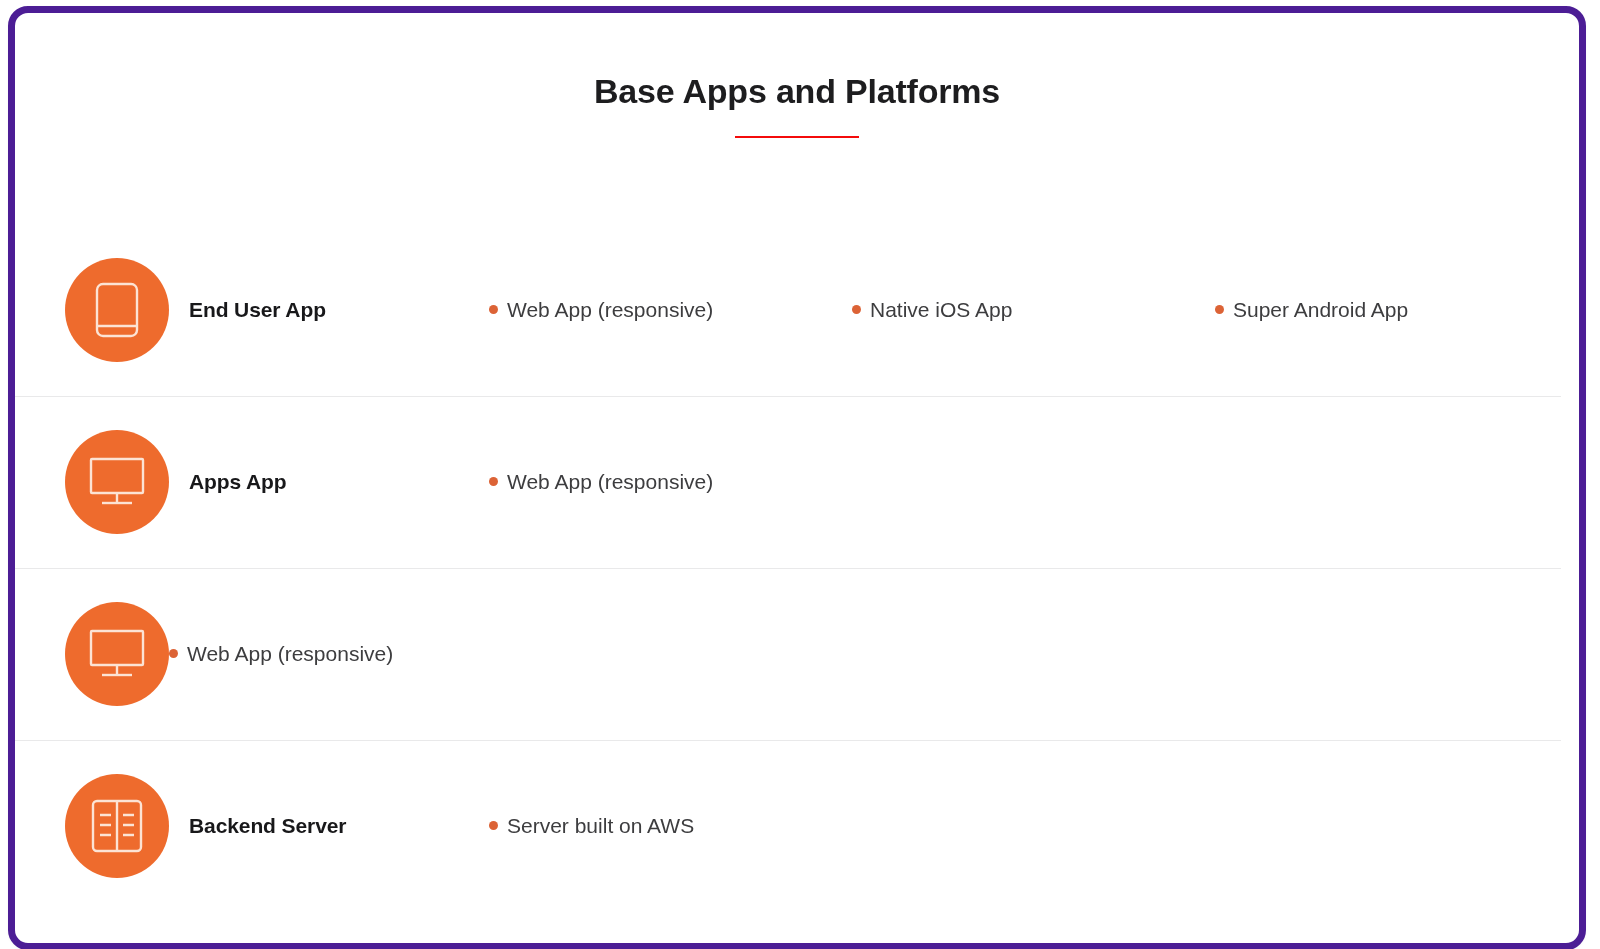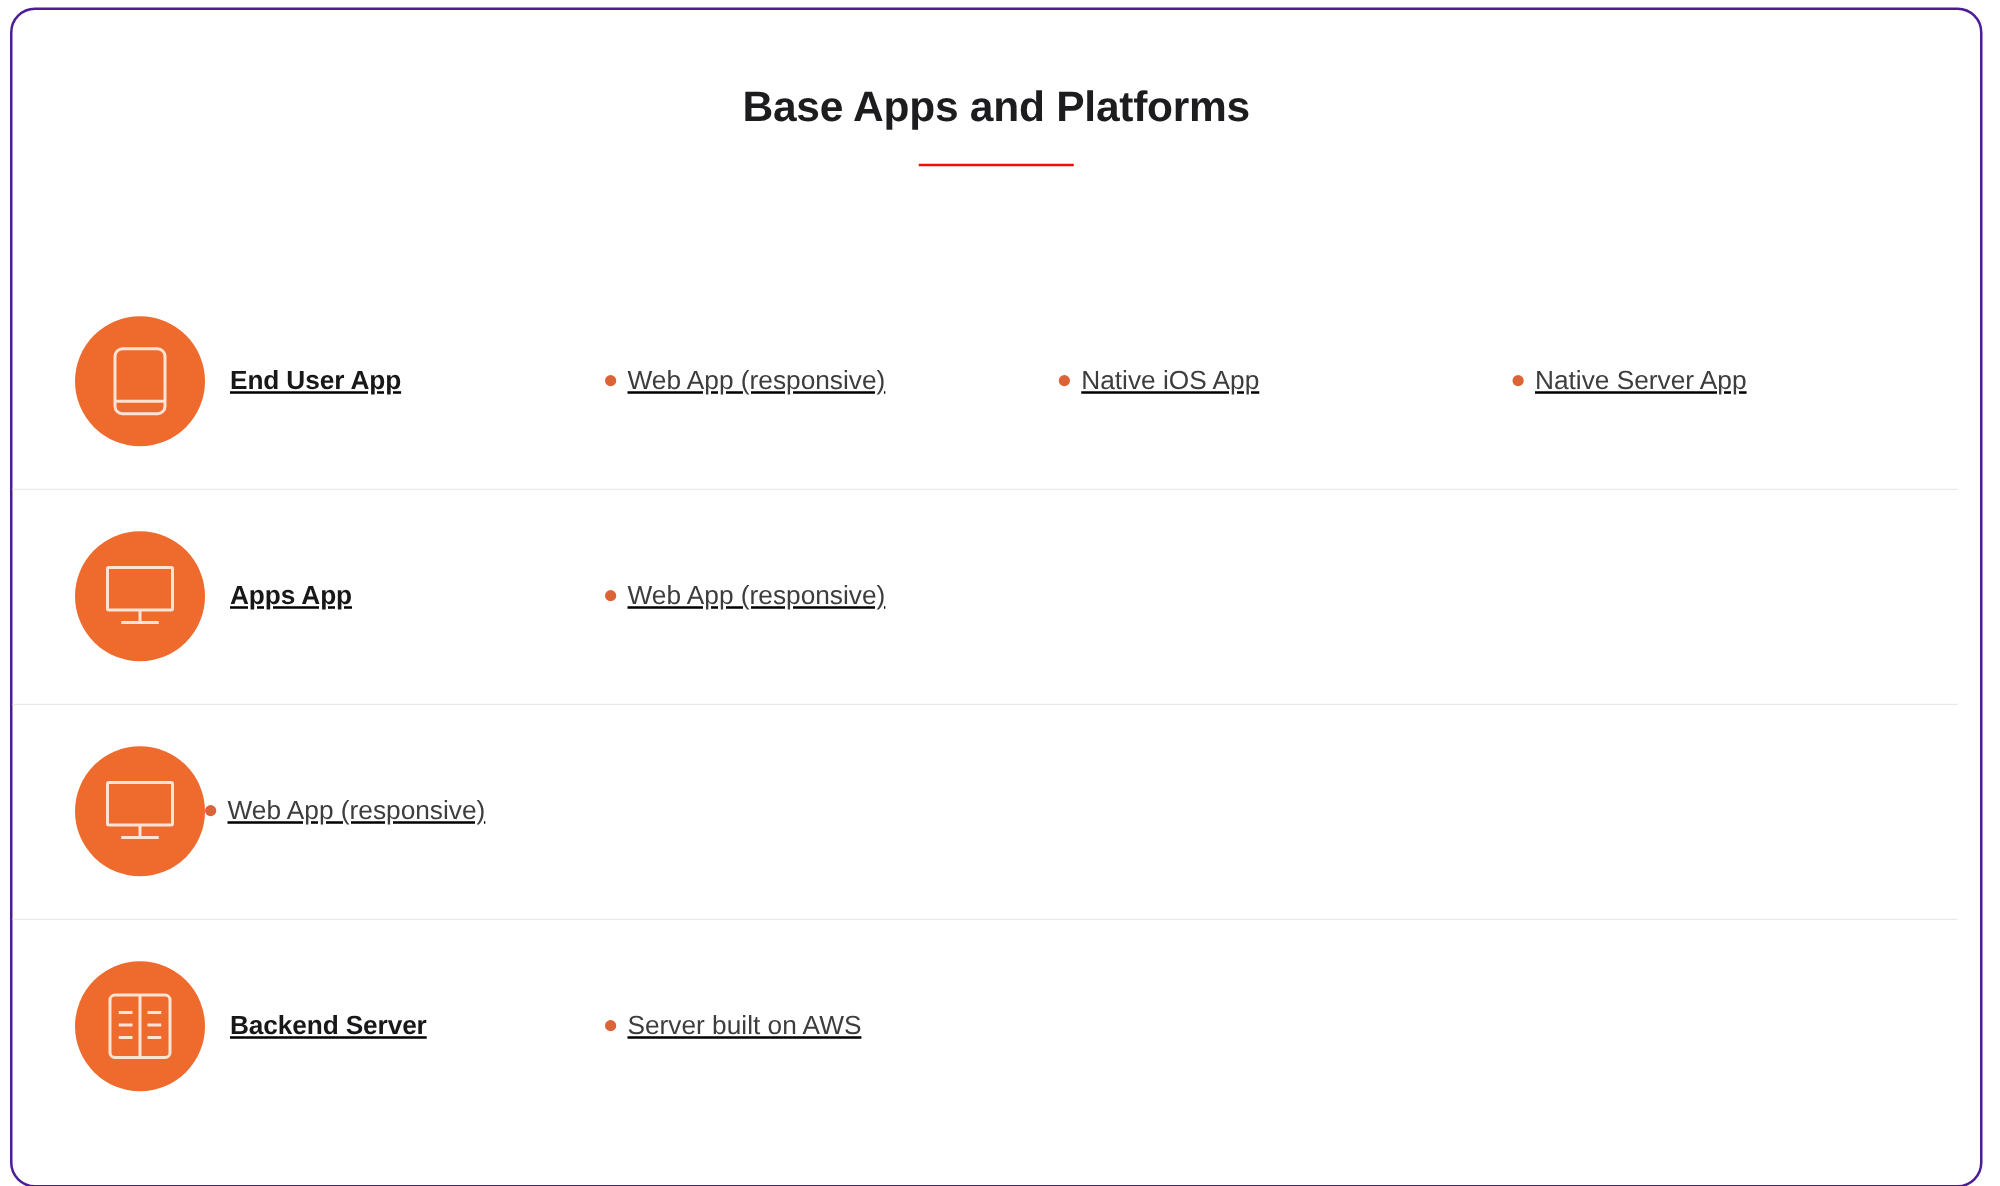--- a/index.html
+++ b/index.html
@@ -14,21 +14,21 @@
     overflow: hidden;
   }
 
   .page-card {
     position: absolute;
     left: 8px;
     top: 6px;
     width: 1578px;
     height: 944px;
     background: #ffffff;
-    border: 2px solid #4c1d95;
+    border: 7px solid #4c1d95;
     border-radius: 20px;
     box-sizing: border-box;
     box-shadow: 0 1px 3px rgba(0,0,0,0.04);
     overflow: hidden;
   }
 
   
   .header {
     padding-top: 58px;
     text-align: center;
@@ -52,21 +52,20 @@
   .rows {
     margin-top: 86px;
   }
   .platform-row {
     display: flex;
     align-items: center;
     height: 172px;
     padding-left: 50px;
     box-sizing: border-box;
     position: relative;
-    text-decoration: underline;
   }
   .platform-row + .platform-row::before {
     content: "";
     position: absolute;
     left: -18px;
     right: 18px;
     top: 0;
     height: 1px;
     background: #e9e9ea;
   }
@@ -141,21 +140,21 @@
         <div class="platform-item">
           <span class="dot"></span>
           <span>Web App (responsive)</span>
         </div>
         <div class="platform-item">
           <span class="dot"></span>
           <span>Native iOS App</span>
         </div>
         <div class="platform-item">
           <span class="dot"></span>
-          <span>Native Server App</span>
+          <span>Super Android App</span>
         </div>
       </div>
     </div>
 
     <div class="platform-row">
       <div class="row-icon-wrap">
         <svg width="56" height="50" viewBox="0 0 56 50" fill="none" stroke="#fce3d4" stroke-width="2.4">
           <rect x="2" y="2" width="52" height="34" rx="1" ry="1"></rect>
           <line x1="28" y1="36" x2="28" y2="45"></line>
           <line x1="13" y1="46" x2="43" y2="46"></line>

